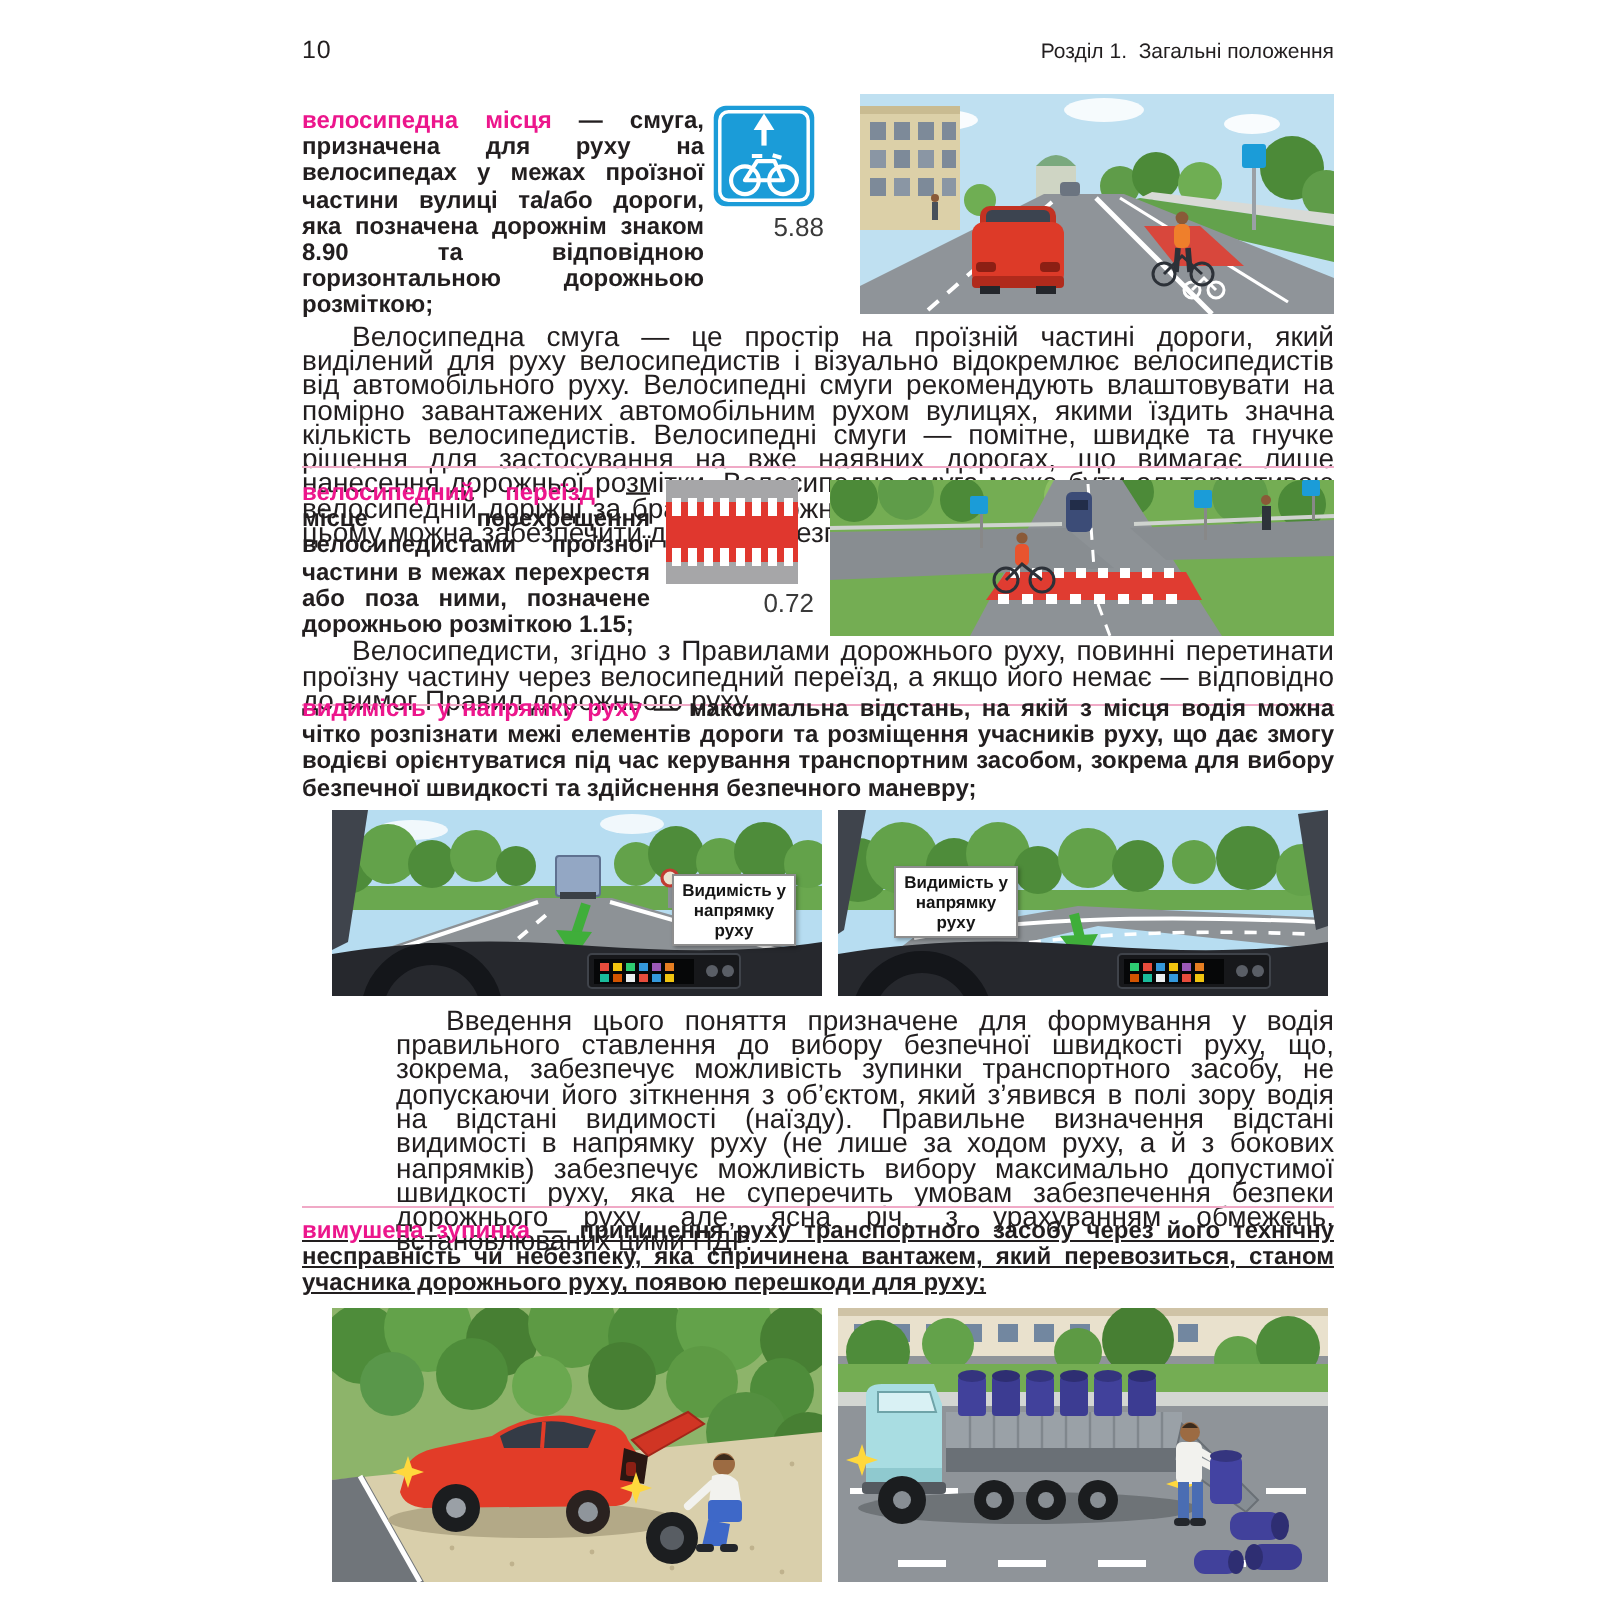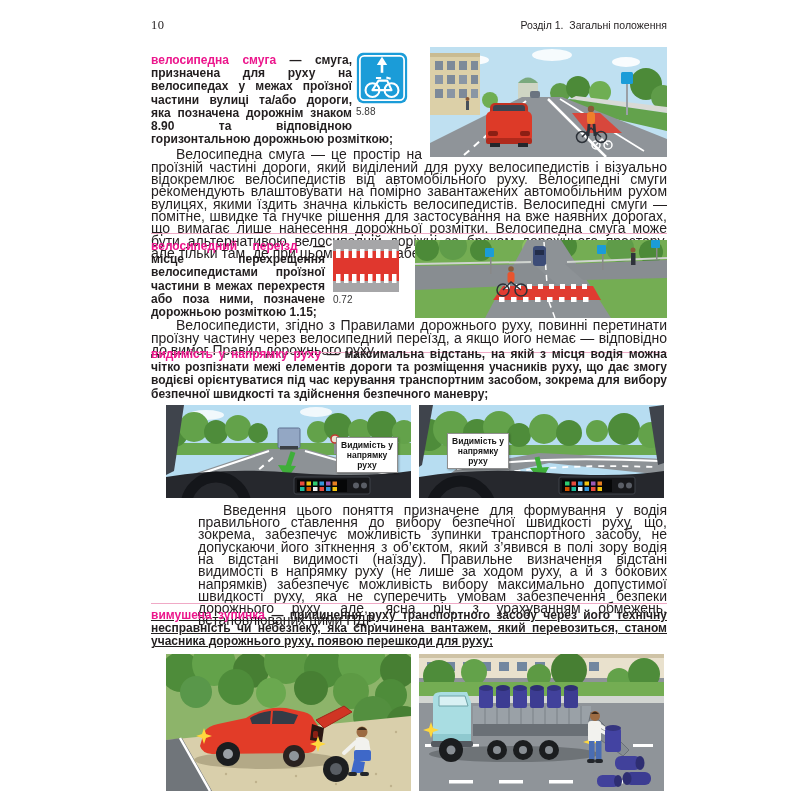--- a/index.html
+++ b/index.html
@@ -4,41 +4,41 @@
 <style>
   * { box-sizing: border-box; }
   html,body { margin:0; padding:0; }
   body {
     width:800px; height:800px; position:relative; overflow:hidden;
     background:#ffffff; color:#221e1f;
     font-family:"Liberation Sans", sans-serif;
   }
   .pagehead { position:absolute; left:151px; top:18px; width:516px;
     display:flex; justify-content:space-between; align-items:baseline; }
-  .pagenum { font-size:12.5px; letter-spacing:.4px;font-family:Liberation Serif, serif; }
+  .pagenum { font-size:12.5px; letter-spacing:.4px; }
   .chapter { font-size:10.5px; white-space:pre; }
 
   .s { position:absolute; left:151px; width:516px; }
   .s1 { top:47px; }
   .s2 { top:240px; display:grid; grid-template-columns:1fr 74px 252px; column-gap:8px; }
   .s3 { top:348px; }
   .s4 { top:609px;text-decoration:underline; }
 
   .divider { position:absolute; left:151px; width:516px; height:1px; background:#f0a9c6; }
   .d1 { top:233px; } .d2 { top:352px; } .d3 { top:603px; }
 
   p.def { font-size:12px; line-height:13.2px; font-weight:700; margin:0; text-align:justify; }
   p.def .term { color:#ec168c; }
   p.note { font-size:14px; line-height:12.3px; font-weight:400; margin:0;
     text-align:justify; text-indent:25px; }
 
   figure { margin:0; padding:0; }
   .fl-img { float:right; margin:0 0 0 8px; }
   .fl-sign { float:right; width:56px; margin:5px 10px 14px 4px; text-align:center; }
-  .caption { font-size:10px; color:#3a3a3a; margin-top:2px; font-weight:400; text-align:left; }
+  .caption { font-size:13px; color:#3a3a3a; margin-top:2px; font-weight:400; text-align:right; }
 
   .s1 .def { padding-top:7px; }
   .s1 .note { margin-top:2px; }
   .s2 .def { grid-column:1; }
   .markbox { grid-column:2; width:74px; text-align:center; }
   .s2 .ill { grid-column:3; }
   .s2 .note { grid-column:1 / span 3; margin-top:0; }
 
   .imgrow { display:flex; gap:8px; margin:4px 0 0 15px; }
   .s3 .imgrow { margin-top:4px; }
@@ -136,21 +136,21 @@
       <line x1="30" y1="24" x2="30" y2="12" stroke="#fff" stroke-width="3"></line>
       <path d="M30 5.5 L24 15 L36 15 Z" fill="#fff"></path>
       <circle cx="19" cy="44" r="8" fill="none" stroke="#fff" stroke-width="2.4"></circle>
       <circle cx="41" cy="44" r="8" fill="none" stroke="#fff" stroke-width="2.4"></circle>
       <path d="M19 44 L26 33 L36 33 L41 44 L28 44 Z" fill="none" stroke="#fff" stroke-width="2.4" stroke-linejoin="round"></path>
       <path d="M23 30 L29 30 M35 29.5 L40 31" stroke="#fff" stroke-width="2.4"></path>
     </svg>
     <div class="caption">5.88</div>
   </div>
 
-  <p class="def"><span class="term">велосипедна смуга</span> <span>— смуга, призначена для руху на велосипедах у межах проїзної частини вулиці та/або дороги, яка позначена дорожнім знаком 8.90 та відповідною горизонтальною дорожньою розміткою;</span></p>
+  <p class="def"><span class="term">велосипедна місця</span> <span>— смуга, призначена для руху на велосипедах у межах проїзної частини вулиці та/або дороги, яка позначена дорожнім знаком 8.90 та відповідною горизонтальною дорожньою розміткою;</span></p>
   <p class="note">Велосипедна смуга — це простір на проїзній частині дороги, який виділений для руху велосипедистів і візуально відокремлює велосипедистів від автомобільного руху. Велосипедні смуги рекомендують влаштовувати на помірно завантажених автомобільним рухом вулицях, якими їздить значна кількість велосипедистів. Велосипедні смуги — помітне, швидке та гнучке рішення для застосування на вже наявних дорогах, що вимагає лише нанесення дорожньої розмітки. Велосипедна смуга може бути альтернативою велосипедній доріжці за браком дорожнього простору, але тільки там, де при цьому можна забезпечити достатню безпеку.</p>
 </section>
 <div class="divider d1"></div>
 
 <section class="s s2">
   <p class="def"><span class="term">велосипедний переїзд</span> <span>— місце перехрещення велосипедистами проїзної частини в межах перехрестя або поза ними, позначене дорожньою розміткою 1.15;</span></p>
 
   <div class="markbox">
     <svg viewBox="0 0 66 52" width="66" height="52">
       <rect width="66" height="52" fill="#a6a6a8"></rect>

